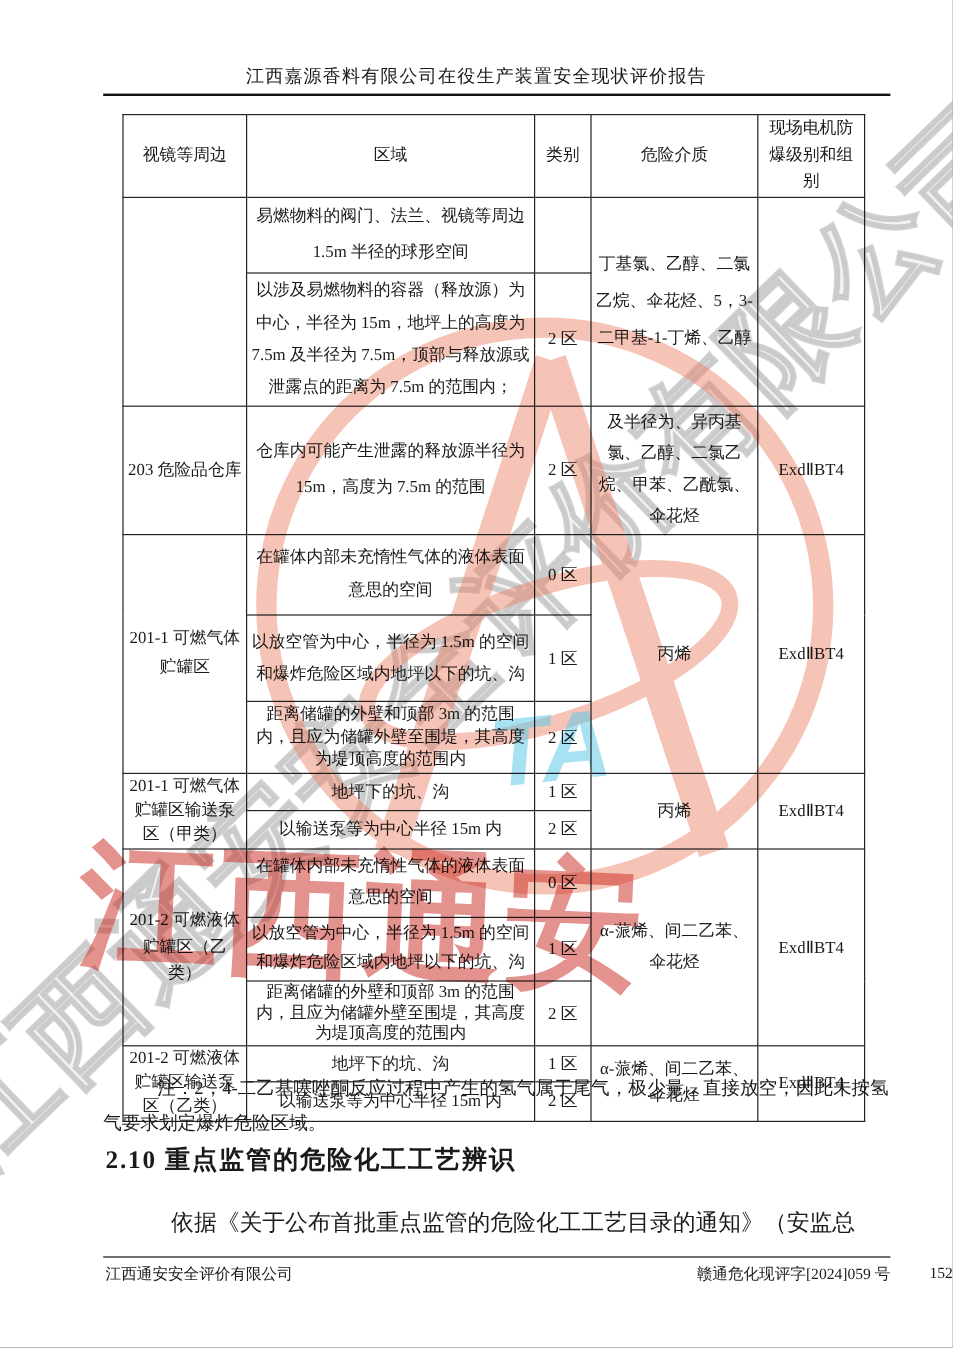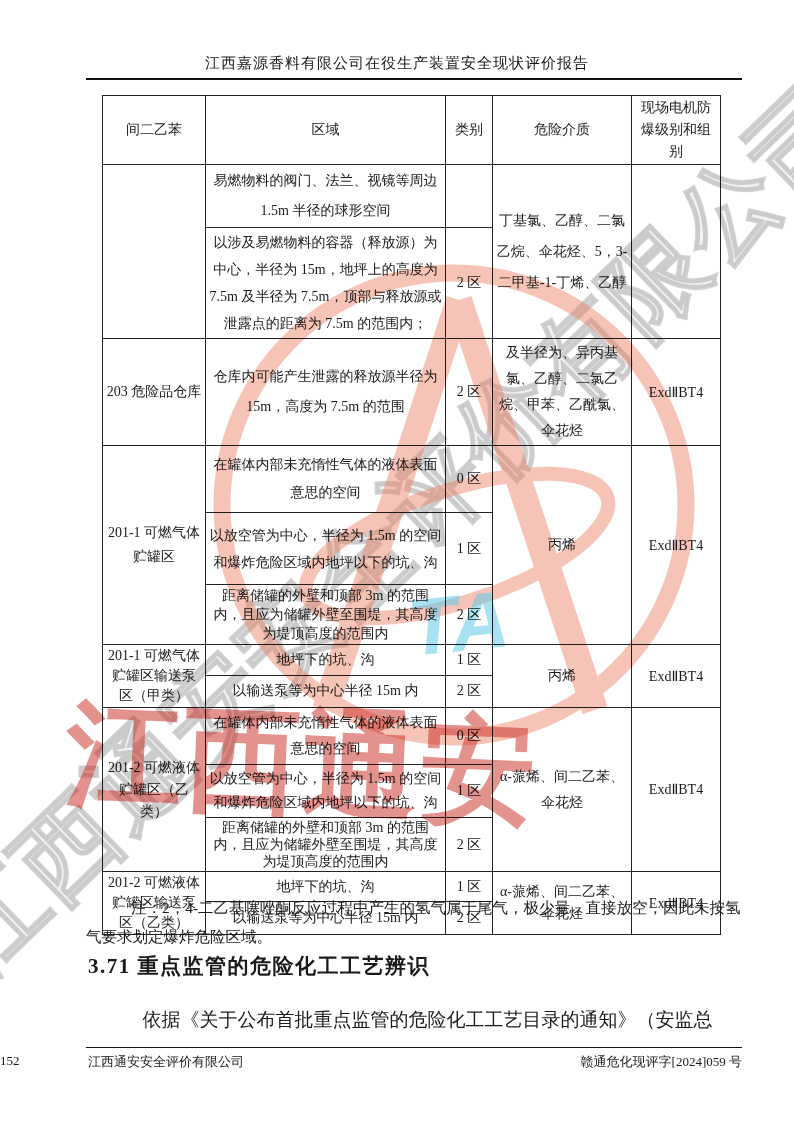--- a/index.html
+++ b/index.html
@@ -39,21 +39,21 @@
     position:absolute;left:88px;top:952px;margin:0;
     font-size:21px;font-weight:bold;letter-spacing:1.5px;
   }
   .body-para{
     position:absolute;left:86px;top:994px;width:656px;margin:11px;
     font-size:19px;line-height:30px;text-indent:2.4em;
   }
   
   .footer-rule{position:absolute;top:1047px;left:86px;width:656px;border-top:1.5px solid #111;}
   .footer-company{position:absolute;top:1053px;left:88px;font-size:13px;}
-  .footer-page{position:absolute;top:1053px;left:0;width:100%;text-align:left;font-size:13px;}
+  .footer-page{position:absolute;top:1053px;left:0;width:100%;text-align:right;font-size:13px;}
   .footer-doc{position:absolute;top:1053px;right:52px;font-size:13px;margin-left:12px;}
   
   .wm-layer{position:absolute;inset:0;pointer-events:none;z-index:5;mix-blend-mode:multiply;}
   .wm-diagonal{
     position:absolute;left:400px;top:530px;transform:translate(-50%,-50%) rotate(-44deg);
     white-space:nowrap;font-size:100px;letter-spacing:2px;font-weight:bold;
     color:rgba(125,125,125,0.10);
     -webkit-text-stroke:2px rgba(120,120,120,0.32);
   }
   .wm-logo{position:absolute;left:207px;top:258px;opacity:0.45;}
@@ -96,21 +96,21 @@
     <table class="hz">
       <colgroup>
         <col style="width:103px">
           <col style="width:240px">
           <col style="width:47px">
         <col style="width:139px">
           <col style="width:89px">
       </colgroup>
       <tbody>
           <tr style="height:51px">
-        <th class="hdr">间二乙苯</th>
+        <th class="hdr">视镜等周边</th>
         <th class="hdr">区域</th>
         <th class="hdr">类别</th>
         <th class="hdr">危险介质</th>
         <th class="hdr">现场电机防爆级别和组别</th>
       </tr>
 
       <tr style="height:62px">
         <td rowspan="2"></td>
         <td class="lh30">易燃物料的阀门、法兰、视镜等周边 1.5m 半径的球形空间</td>
         <td></td>
@@ -183,21 +183,21 @@
       </tr>
       <tr style="height:28px">
         <td class="al">以输送泵等为中心半径 15m 内</td>
         <td>2 区</td>
       </tr>
     </tbody>
       </table>
 
     <p class="note">注：2，4-二乙基噻唑酮反应过程中产生的氢气属于尾气，极少量，直接放空，因此未按氢气要求划定爆炸危险区域。</p>
 
-    <h3 class="sec-heading">3.71 重点监管的危险化工工艺辨识</h3>
+    <h3 class="sec-heading">2.10 重点监管的危险化工工艺辨识</h3>
     <p class="body-para">依据《关于公布首批重点监管的危险化工工艺目录的通知》（安监总</p>
 
     <div class="footer-rule"></div>
     <span class="footer-company">江西通安安全评价有限公司</span>
     <span class="footer-page">152</span>
     <span class="footer-doc">赣通危化现评字[2024]059 号</span>
   </div>
 </div>
 
 </body></html>

